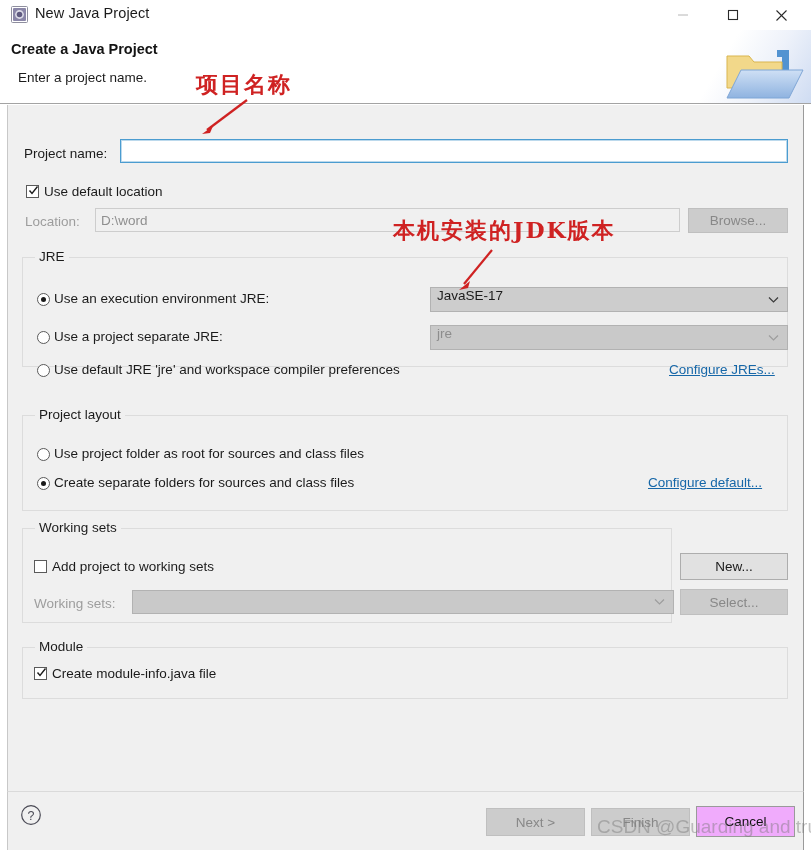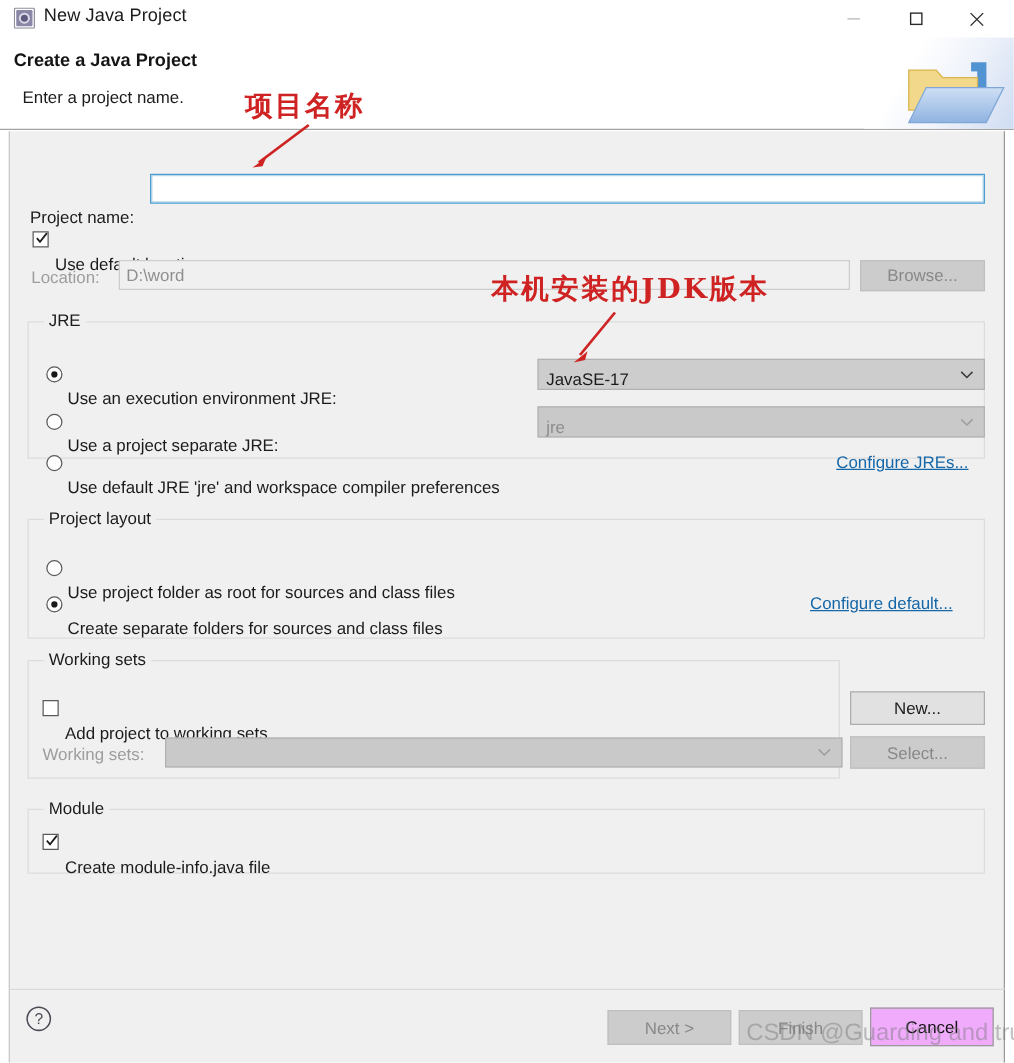--- a/index.html
+++ b/index.html
@@ -63,21 +63,21 @@
 
   
   .body {
     position: absolute; left: 7px; top: 105px;
     width: 797px; height: 686px;
     background: #f0f0f0;
     border-left: 1px solid #c8c8c8;
     border-right: 1px solid #9a9a9a;
   }
 
-  .lbl { font-size: 13.5px; color: #1b1b1b; white-space: nowrap; margin-top: 20px; }
+  .lbl { font-size: 13.5px; color: #1b1b1b; white-space: nowrap; }
   .lbl-dis { font-size: 13.5px; color: #9d9d9d; white-space: nowrap; }
 
   
   .textfield {
     position: absolute; background: #ffffff;
     border: 1px solid #7a7a7a;
     font-size: 13.5px; color: #1b1b1b;
     padding: 0 5px;
     display: flex; align-items: center;
   }
@@ -111,21 +111,21 @@
   .rb .dot {
     position: absolute; left: 3px; top: 3px;
     width: 5px; height: 5px; border-radius: 50%; background: #1b1b1b;
   }
 
   
   .combo {
     position: absolute;
     background: #cdcdcd; border: 1px solid #b2b2b2;
     font-size: 13.5px; color: #1b1b1b;
-    display: flex; align-items: flex-end;
+    display: flex; align-items: flex-start;
     padding: 0 6px;
   }
   .combo.disabled { color: #8d8d8d; background: #c9c9c9; }
   .combo .arrow {
     position: absolute; right: 8px; top: 50%; transform: translateY(-50%);
   }
 
   
   .group {
     position: absolute;

